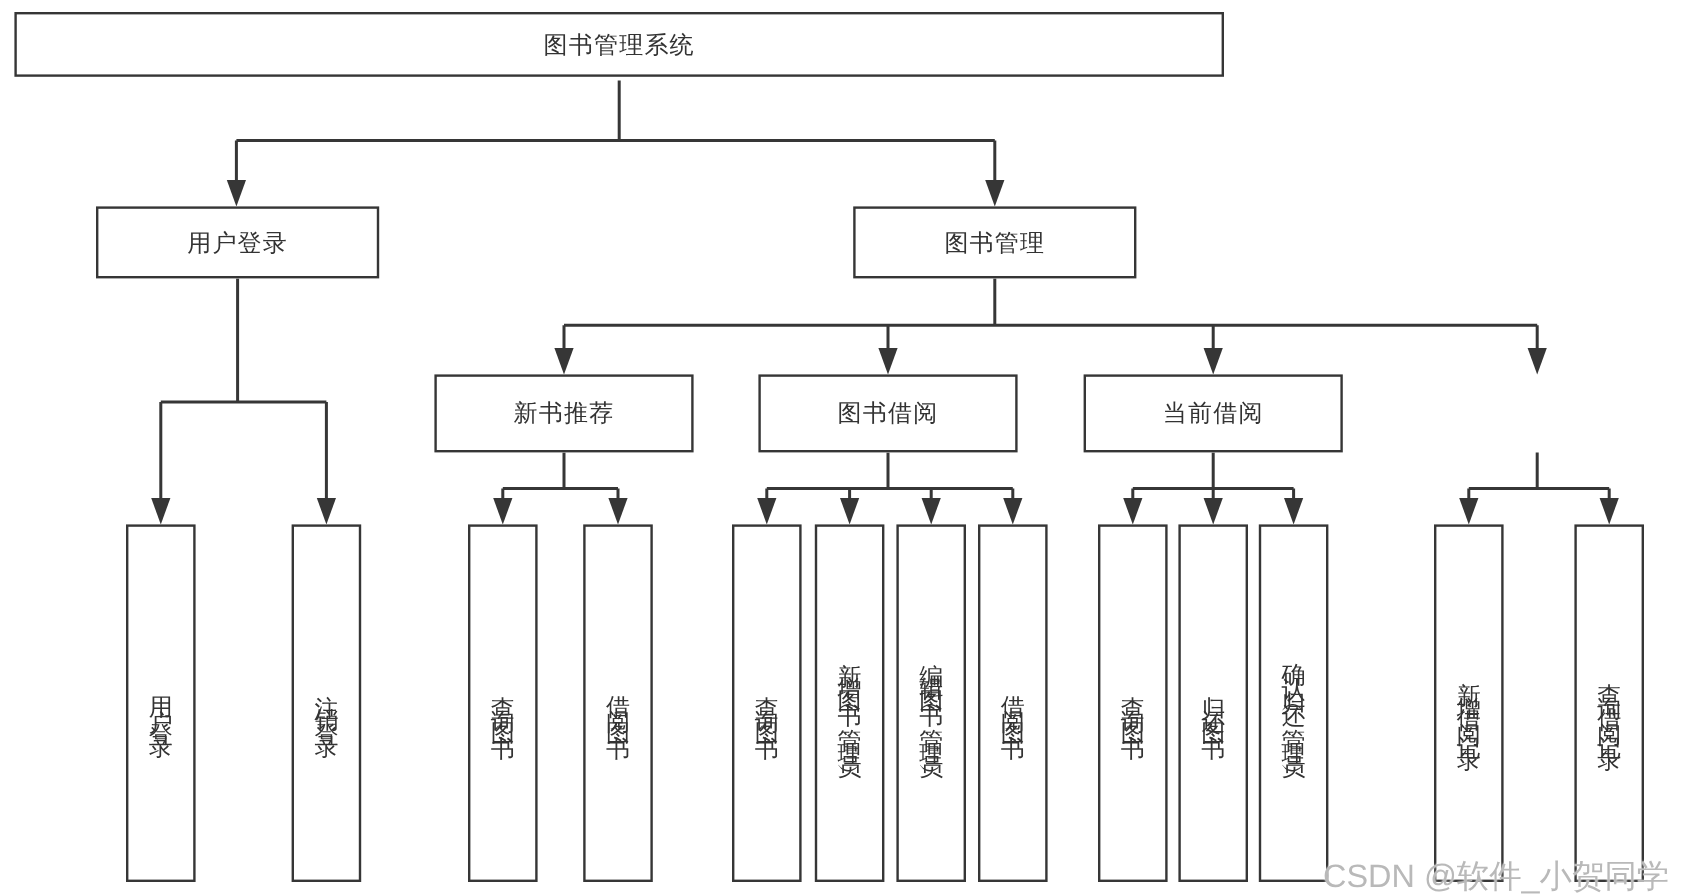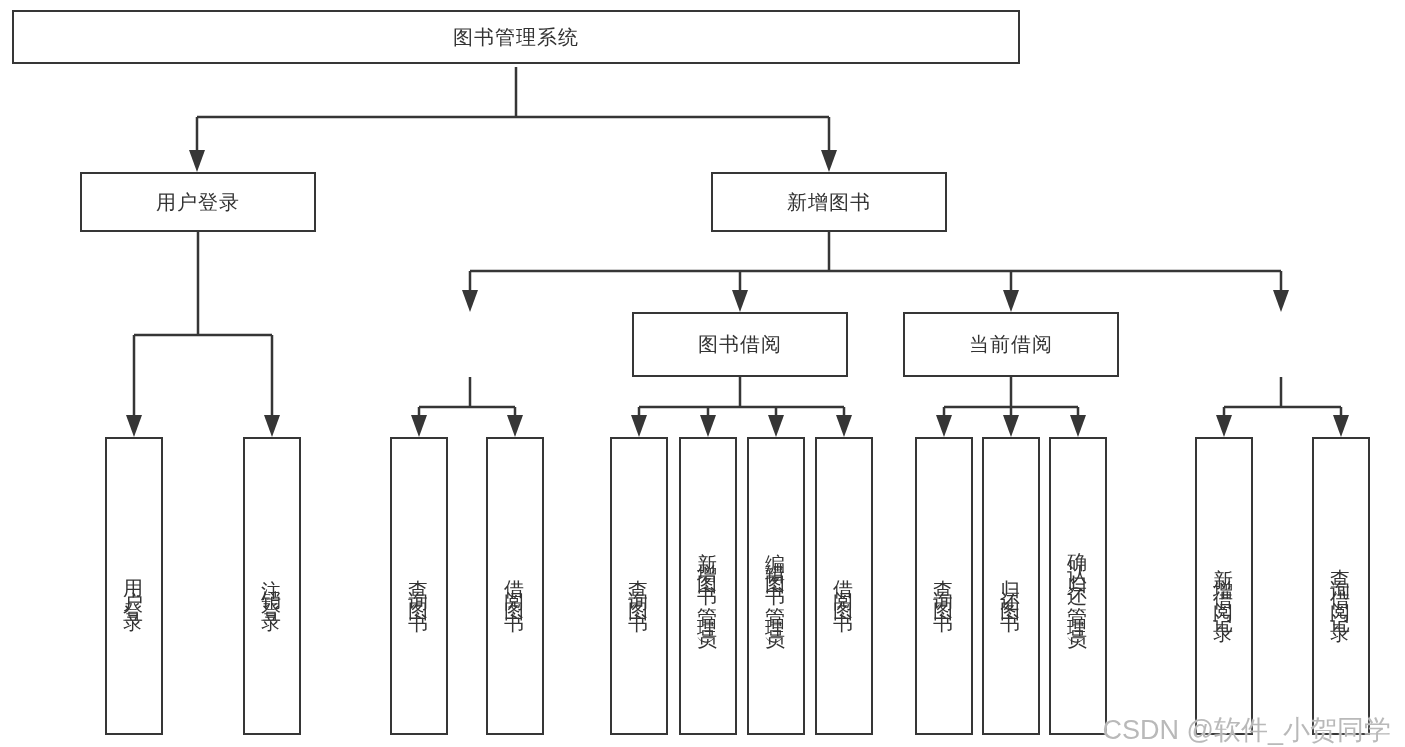--- a/index.html
+++ b/index.html
@@ -76,22 +76,23 @@
     <g>
       <path d="M1281 377 V407 M1224 407 H1341 M1224 407 V416 M1341 407 V416" stroke="#363636" stroke-width="2.5" fill="none"></path>
       <path d="M1216 415 L1232 415 L1224 437 Z" fill="#363636"></path>
       <path d="M1333 415 L1349 415 L1341 437 Z" fill="#363636"></path>
     </g>
   </svg>
 
   <div class="hbox" style="left:12px;top:10px;width:1008px;height:54px">图书管理系统</div>
 
   <div class="hbox" style="left:80px;top:172px;width:236px;height:60px">用户登录</div>
-  <div class="hbox" style="left:711px;top:172px;width:236px;height:60px">新增图书</div>
+  <div class="hbox" style="left:711px;top:172px;width:236px;height:60px">图书管理</div>
 
+  <div class="hbox" style="left:362px;top:312px;width:216px;height:65px">新书推荐</div>
   <div class="hbox" style="left:903px;top:312px;width:216px;height:65px">当前借阅</div>
   <div class="hbox" style="left:632px;top:312px;width:216px;height:65px">图书借阅</div>
 
   <div class="vbox" style="left:105px">用户登录</div>
   <div class="vbox" style="left:243px">注销登录</div>
 
   <div class="vbox" style="left:390px">查询图书</div>
   <div class="vbox" style="left:486px">借阅图书</div>
 
   <div class="vbox" style="left:610px">查询图书</div>

